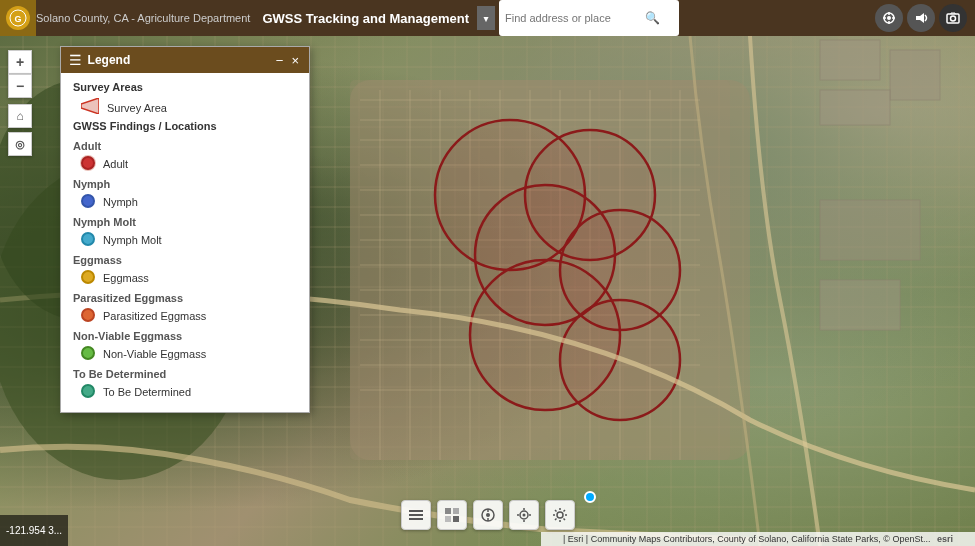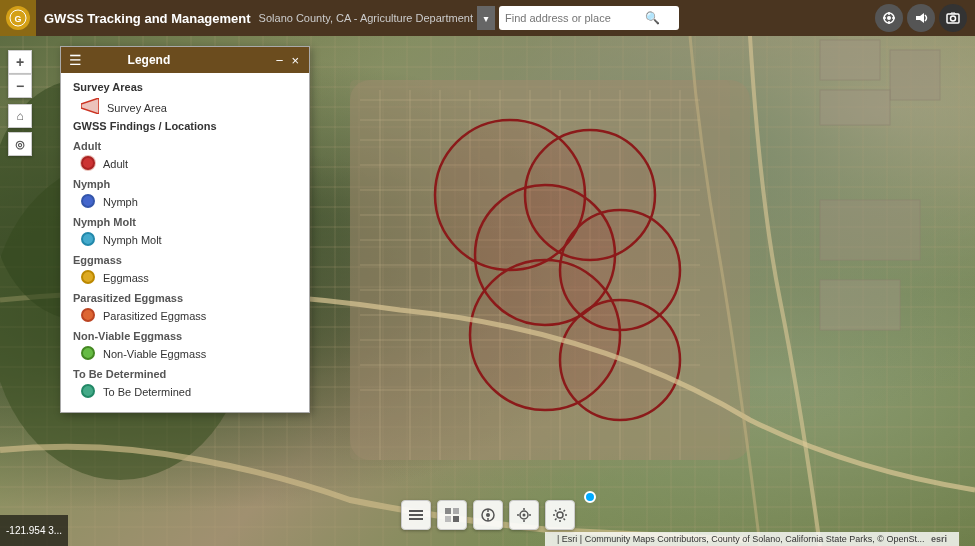--- a/index.html
+++ b/index.html
@@ -97,21 +97,21 @@
       font-size: 11px;
       padding-right: 4px;
       white-space: nowrap;
     }
 
     #search-container {
       display: flex;
       align-items: center;
       background: white;
       border-radius: 3px;
-      height: 24px;
+      height: 36px;
       padding: 0 6px;
       margin-left: 4px;
       width: 180px;
     }
 
     #search-input {
       border: none; outline: none;
       font-size: 11px;
       width: 150px;
       color: #555;
@@ -201,21 +201,20 @@
       gap: 6px;
     }
 
     #legend-header-icon {
       font-size: 14px;
     }
 
     #legend-title {
       font-size: 12px;
       font-weight: bold;
-      margin-left: 40px;
     }
 
     .legend-header-btns {
       display: flex;
       gap: 4px;
     }
 
     .legend-btn {
       background: none;
       border: none;
@@ -275,24 +274,24 @@
       position: absolute;
       bottom: 0; left: 0;
       background: rgba(0,0,0,0.6);
       color: white;
       font-size: 10px;
       padding: 10px 6px;
     }
 
     .esri-attribution {
       position: absolute;
-      bottom: 0; right: 16px;
+      bottom: 0; right: 0;
       background: rgba(255,255,255,0.8);
       font-size: 9px;
-      padding: 2px 12px;
+      padding: 2px 22px;
       color: #333;
     }
 
     
     .bottom-tools {
       position: absolute;
       bottom: 16px;
       left: 50%;
       transform: translateX(-50%);
       display: flex;
@@ -388,22 +387,22 @@
 
 <div id="topbar">
   <div id="app-logo">
     <div id="app-logo-inner">
       <svg width="20" height="20" viewBox="0 0 20 20">
         <circle cx="10" cy="10" r="8" fill="#d4a017" stroke="#fff" stroke-width="1"></circle>
         <text x="10" y="14" text-anchor="middle" fill="white" font-size="9" font-weight="bold">G</text>
       </svg>
     </div>
   </div>
+  <span id="app-subtitle">Solano County, CA - Agriculture Department</span>
   <span id="app-title">GWSS Tracking and Management</span>
-  <span id="app-subtitle">Solano County, CA - Agriculture Department</span>
   <button class="dropdown-arrow-btn">▾</button>
   <div id="search-container">
     <input id="search-input" type="text" style="border: none; outline: none; font-size: 11px; width: 140px; color: rgb(85, 85, 85);" placeholder="Find address or place">
     <button class="search-icon-btn">🔍</button>
   </div>
   <div class="topbar-right">
     <button class="icon-btn-circle" style="background:#555;">
       <svg width="14" height="14" viewBox="0 0 14 14">
           <circle cx="7" cy="7" r="5" fill="none" stroke="white" stroke-width="1.5"></circle>
           <circle cx="7" cy="7" r="2" fill="white"></circle>

